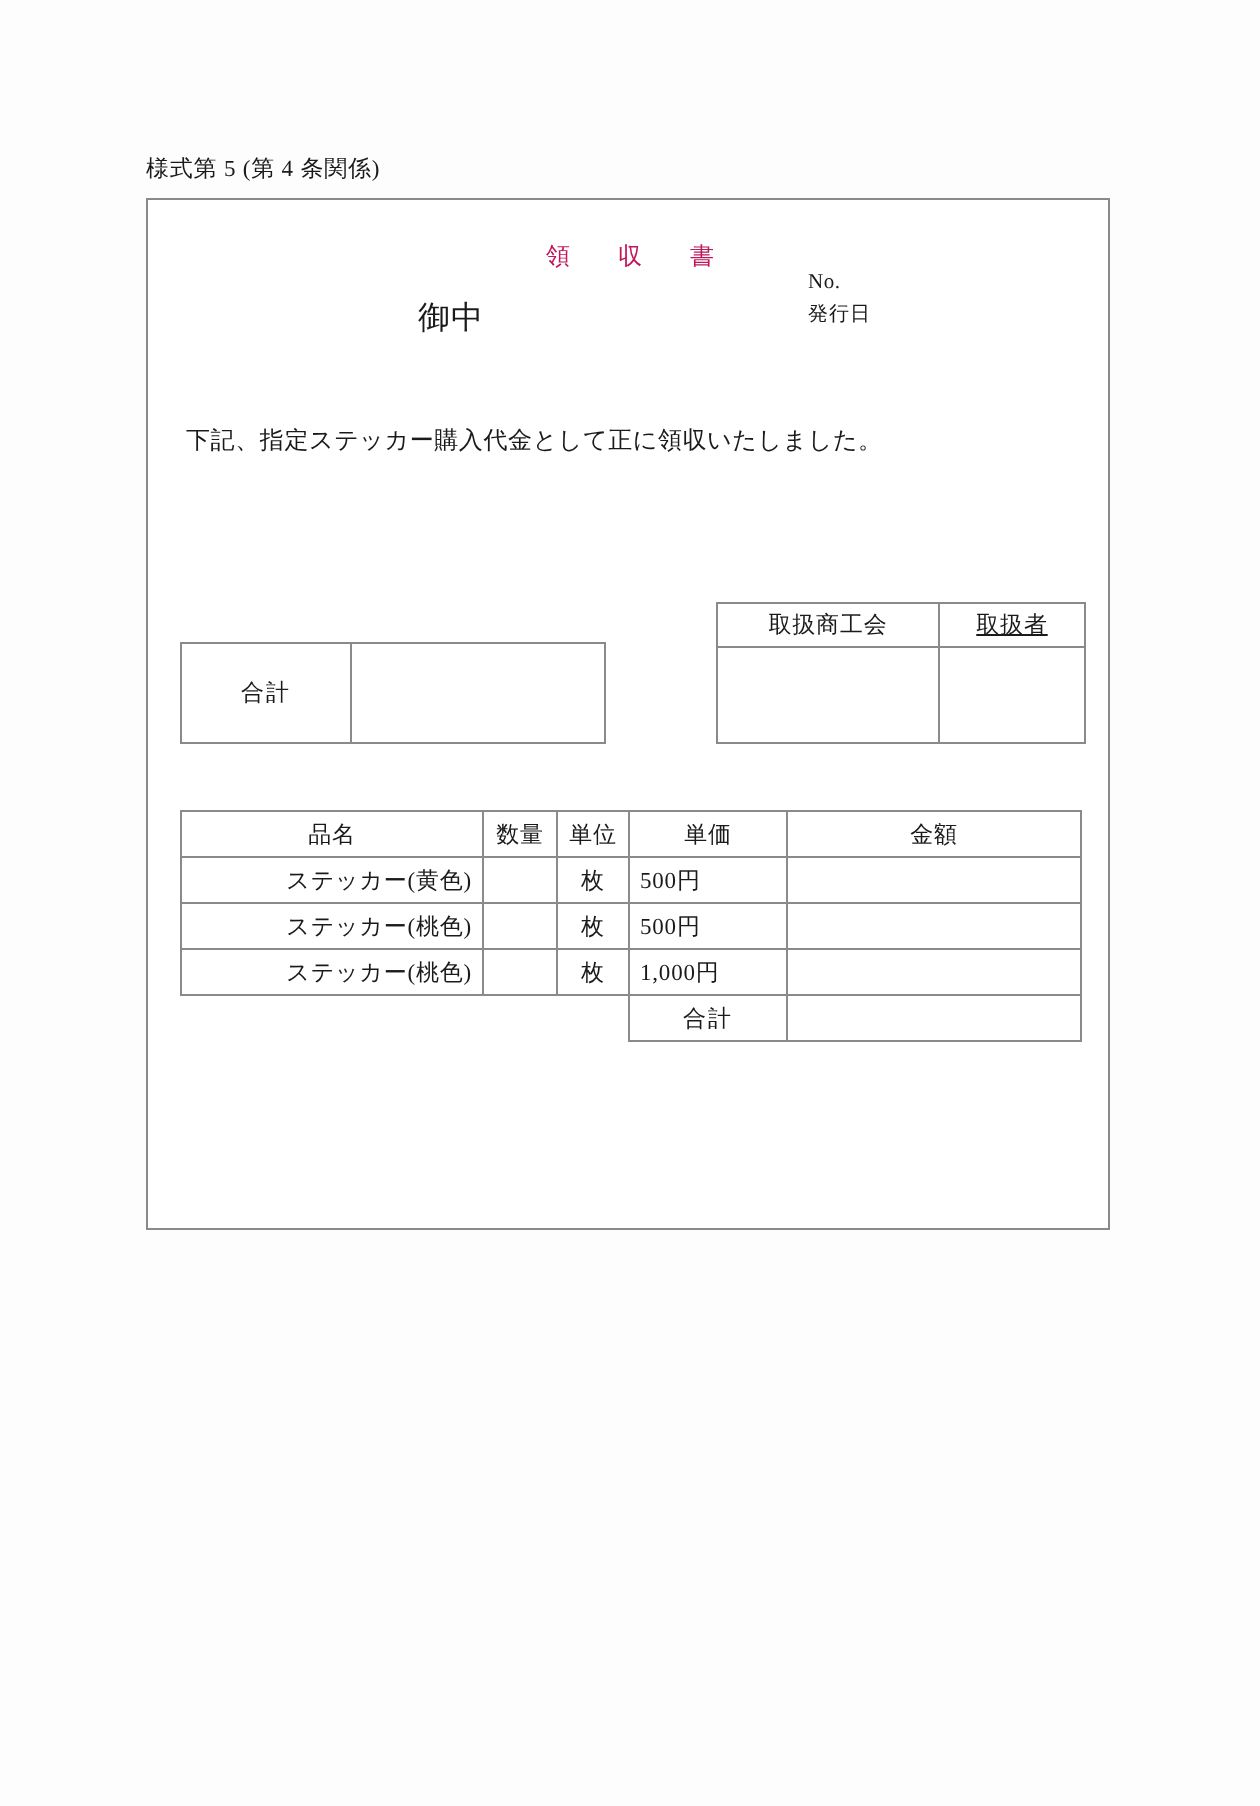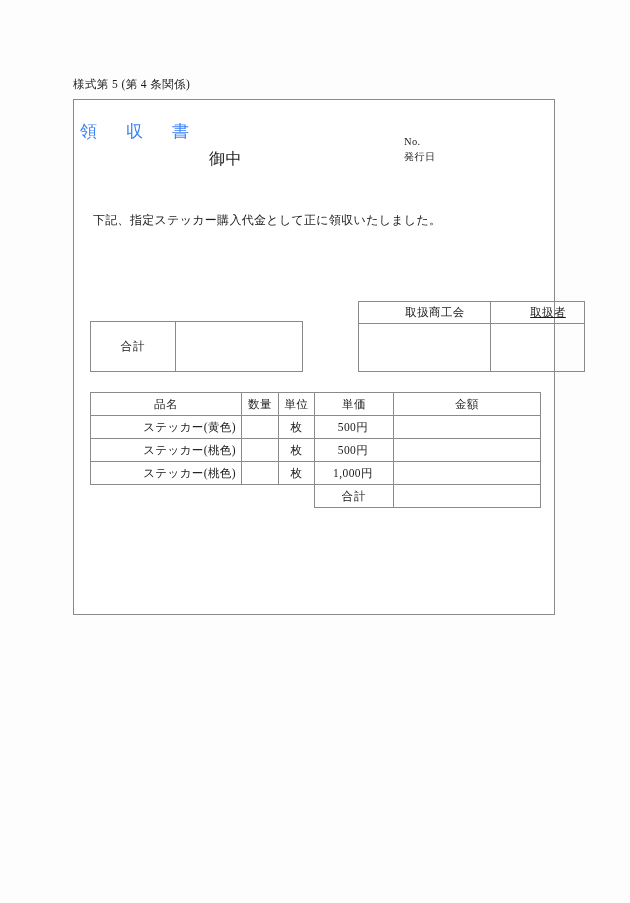--- a/index.html
+++ b/index.html
@@ -43,24 +43,25 @@
     height: 516px;
     border: 1px solid #8a8a8a;
     background: #ffffff;
     box-sizing: border-box;
   }
   .doc-title {
     position: absolute;
     left: 0;
     top: 20px;
     width: 482px;
-    font-size: 17px;
+    text-align: center;
+    font-size: 12px;
     letter-spacing: 6px;
     text-indent: 6px;
-    color: #3b82f6;
+    color: #be185d;
   }
   .addressee {
     position: absolute;
     left: 135px;
     top: 49px;
     font-size: 16px;
     letter-spacing: 0.5px;
   }
   .no-label {
     position: absolute;
@@ -105,21 +106,21 @@
   }
   .handler-table th,
   .handler-table td {
     border: 1px solid #8a8a8a;
     font-weight: normal;
     font-size: 11.5px;
     text-align: center;
     letter-spacing: 0.4px;
     padding: 0;
   }
-  .handler-table th { height: 21px; padding-left: 21px; }
+  .handler-table th { height: 21px; }
   .handler-table td { height: 47px; }
   .handler-table .col-assoc { width: 110px; }
   .handler-table .col-person { width: 72px; text-decoration: underline; }
   
   .total-box {
     position: absolute;
     left: 16px;
     top: 221px;
     width: 210px;
     border-collapse: collapse;
@@ -132,21 +133,21 @@
     text-align: center;
     letter-spacing: 1px;
     padding: 0;
   }
   .total-box .tb-label { width: 84px; }
   .total-box .tb-value { width: 126px; }
   
   .items-table {
     position: absolute;
     left: 16px;
-    top: 292px;
+    top: 305px;
     width: 450px;
     border-collapse: collapse;
     table-layout: fixed;
   }
   .items-table th,
   .items-table td {
     border: 1px solid #8a8a8a;
     font-weight: normal;
     font-size: 11.5px;
     height: 23px;
@@ -156,21 +157,21 @@
   }
   .items-table th { text-align: center; }
   .col-name   { width: 151px; }
   .col-qty    { width: 37px; }
   .col-unit   { width: 36px; }
   .col-price  { width: 79px; }
   .col-amount { width: 147px; }
   td.c-name   { text-align: right; padding-left: 7px; }
   td.c-qty    { text-align: center; }
   td.c-unit   { text-align: center; }
-  td.c-price  { text-align: center; padding-right: 7px; }
+  td.c-price  { text-align: left; padding-right: 7px; }
   td.c-amount { text-align: left; }
   
   tr.total-row td.blank-cell {
     border: none;
   }
   tr.total-row td.c-total-label {
     text-align: center;
     letter-spacing: 1px;
   }
 </style>

